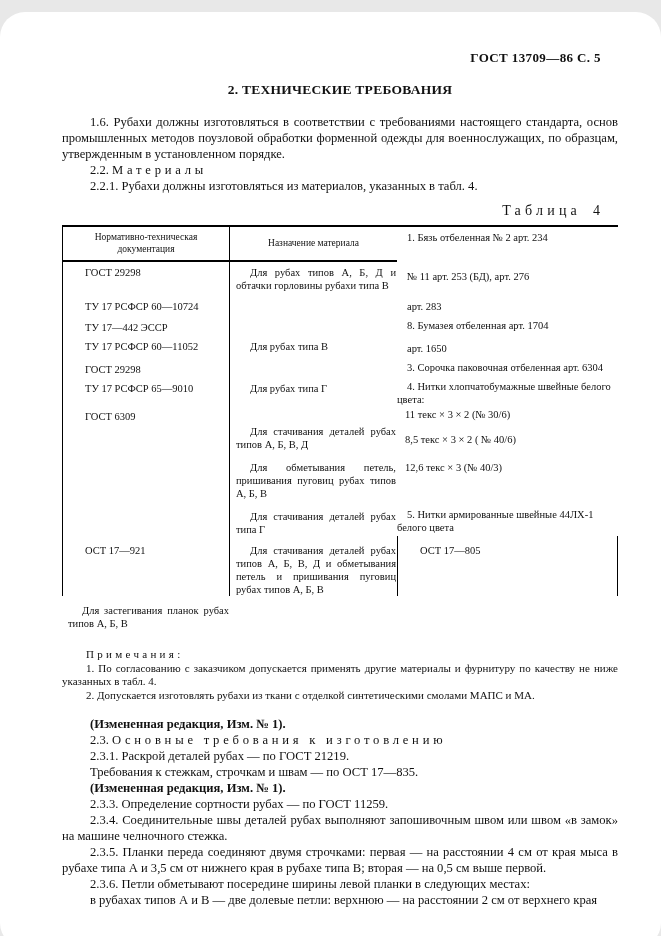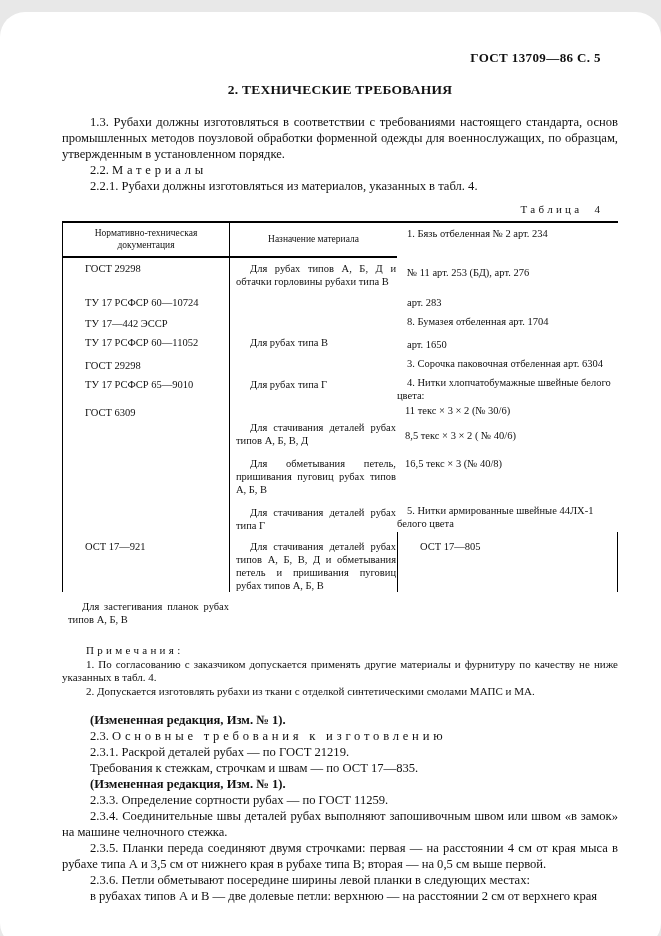--- a/index.html
+++ b/index.html
@@ -8,21 +8,21 @@
     padding:38px 43px 0 62px;overflow:hidden;color:#111;
     font-family:"Liberation Serif","DejaVu Serif",serif;
     margin:12px auto;position:relative;border-radius:25px;
   }
   .hdr{font-size:13px;font-weight:bold;text-align:right;padding-right:17px;letter-spacing:0.03em;}
   .title{font-size:13.5px;font-weight:bold;text-align:center;margin:16px 0 16px 0;letter-spacing:0.02em;}
   .p{font-size:12.6px;line-height:16px;text-align:justify;text-indent:28px;margin:0;}
   .bold{font-weight:bold;}
   .mt{margin-top:14px;}
   .spaced{letter-spacing:0.30em;}
-  .caption{font-size:11px;text-align:right;margin:9px 18px 6px 0;}
+  .caption{font-size:14px;text-align:right;margin:9px 18px 6px 0;}
   .capnum{margin-left:12px;}
 
   .gtable{display:grid;grid-template-columns:168px 167px 221px;border-top:2px solid #000;width:556px;}
   .th{
     font-size:9.5px;line-height:11.5px;text-align:center;
     display:flex;align-items:center;justify-content:center;
     padding:5px 8px;border-bottom:2px solid #000;box-sizing:border-box;min-height:33px;
   }
   .c2b{border-left:1px solid #000;border-right:1px solid #000;}
   .cell{font-size:10.5px;line-height:13px;box-sizing:border-box;}
@@ -38,21 +38,21 @@
 </style>
 </head>
 <body>
 
 <div class="page">
 
   <div class="hdr">ГОСТ 13709—86 С. 5</div>
 
   <div class="title">2. ТЕХНИЧЕСКИЕ ТРЕБОВАНИЯ</div>
 
-  <p class="p">1.3. Рубахи должны изготовляться в соответствии с требованиями настоящего стандарта, основ промышленных методов поузловой обработки форменной одежды для военнослужащих, по образцам, утвержденным в установленном порядке.</p>
+  <p class="p">1.6. Рубахи должны изготовляться в соответствии с требованиями настоящего стандарта, основ промышленных методов поузловой обработки форменной одежды для военнослужащих, по образцам, утвержденным в установленном порядке.</p>
   <p class="p"><span>2.2.</span> <span class="spaced">Материалы</span></p>
   <p class="p">2.2.1. Рубахи должны изготовляться из материалов, указанных в табл. 4.</p>
 
   <div class="caption"><span class="spaced">Таблица</span><span class="capnum">4</span></div>
 
   <div class="gtable">
     <div class="th c2b">Нормативно-техническая документация</div>
     <div class="th">Назначение материала</div>
 
     <div class="cell c1 pt4">1. Бязь отбеленная № 2 арт. 234</div>
@@ -84,21 +84,21 @@
     <div class="cell c3 pt4"></div>
 
     <div class="cell c1 sub pt2">11 текс × 3 × 2 (№ 30/6)</div>
     <div class="cell c2 c2b pt2"></div>
     <div class="cell c3 pt2">Для стачивания деталей рубах типов А, Б, В, Д</div>
 
     <div class="cell c1 sub pt10">8,5 текс × 3 × 2 ( № 40/6)</div>
     <div class="cell c2 c2b pt10"></div>
     <div class="cell c3 pt10">Для обметывания петель, пришивания пуговиц рубах типов А, Б, В</div>
 
-    <div class="cell c1 sub pt10">16,5 текс × 3 (№ 40/8)</div>
+    <div class="cell c1 sub pt10">12,6 текс × 3 (№ 40/3)</div>
     <div class="cell c2 c2b pt10"></div>
     <div class="cell c3 pt10">Для стачивания деталей рубах типа Г</div>
 
     <div class="cell c1 pt8">5. Нитки армированные швейные 44ЛХ-1 белого цвета</div>
     <div class="cell c2 c2b pt8">ОСТ 17—921</div>
     <div class="cell c3 pt8">Для стачивания деталей рубах типов А, Б, В, Д и обметывания петель и пришивания пуговиц рубах типов А, Б, В</div>
 
     <div class="cell c2 c2b pt8 pb6">ОСТ 17—805</div>
     <div class="cell c3 pt8 pb6">Для застегивания планок рубах типов А, Б, В</div>
   </div>

